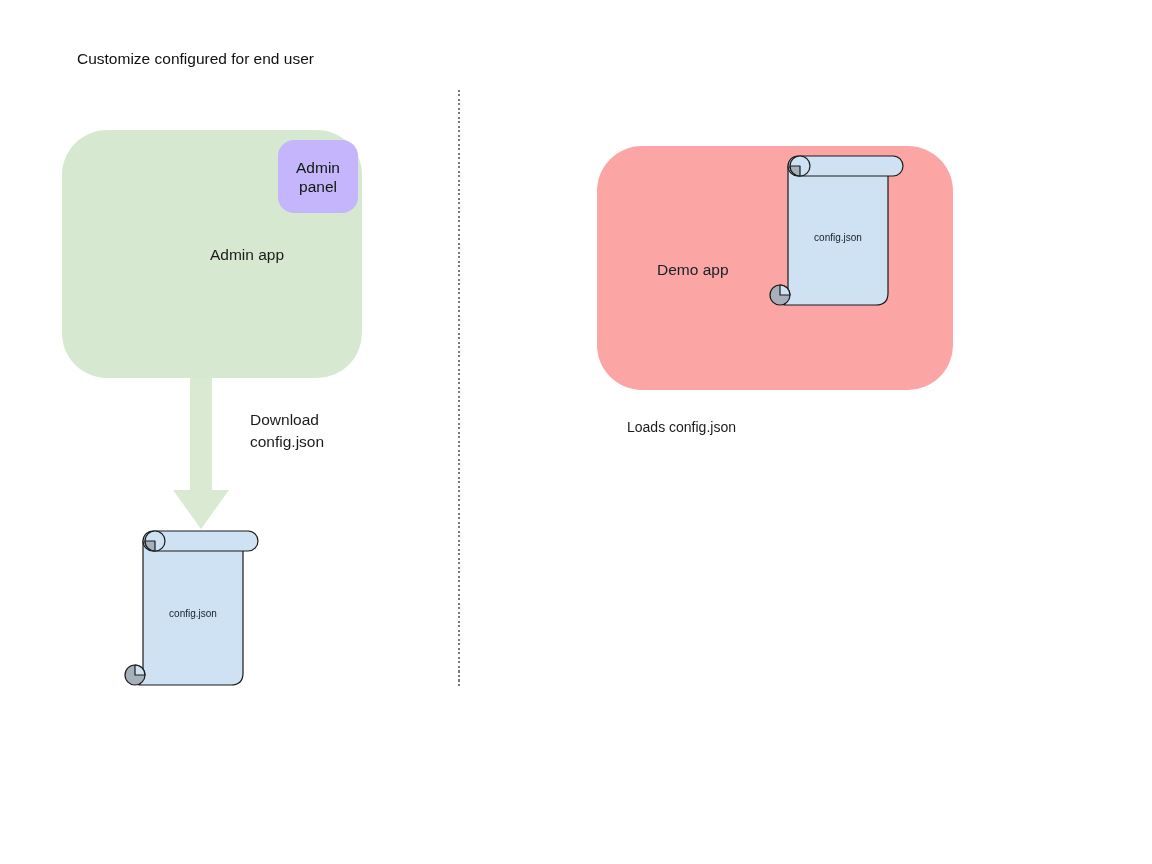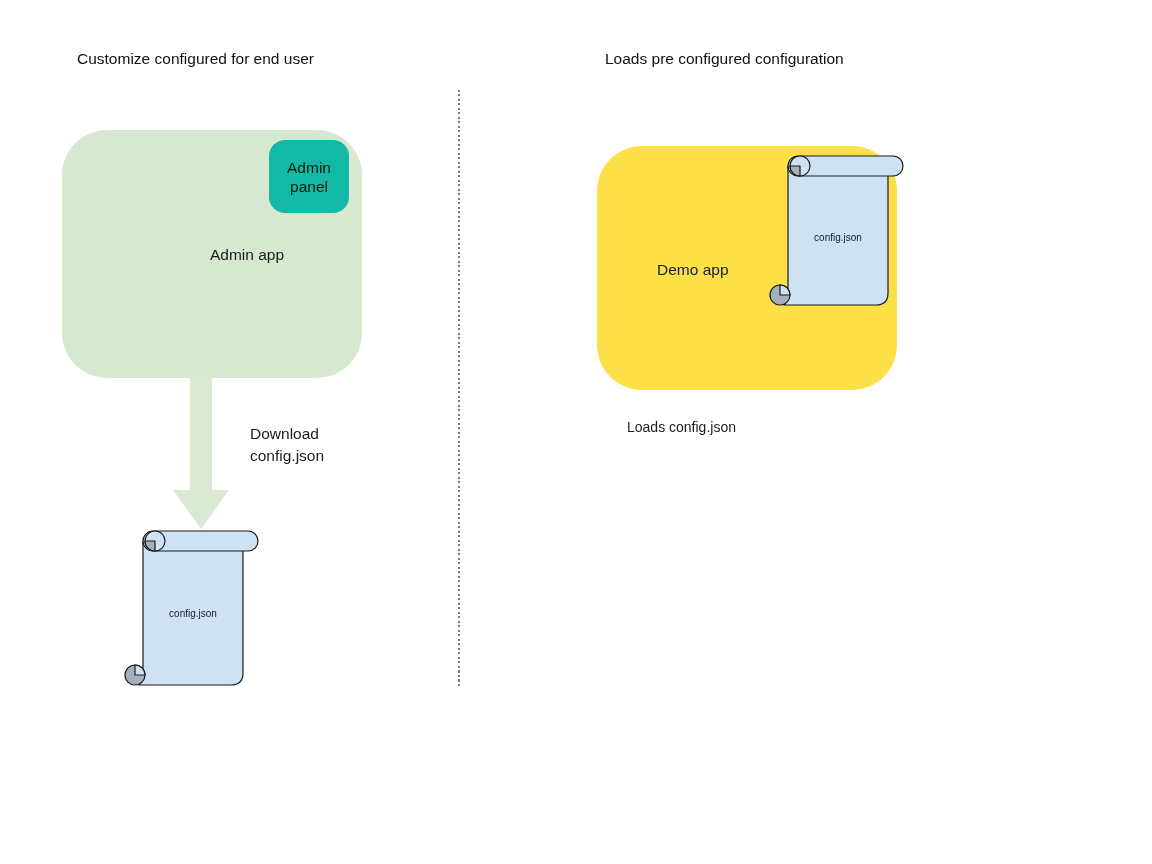--- a/index.html
+++ b/index.html
@@ -42,25 +42,25 @@
     left: 0;
     top: 115px;
     width: 100%;
     text-align: center;
     font-size: 15.5px;
     line-height: 20px;
     margin-left: 35px;
   }
   .admin-panel {
     position: absolute;
-    right: 13px;
+    right: 4px;
     top: 10px;
     width: 80px;
     height: 73px;
-    background: #14b8a6;
+    background: #c4b5fd;
     border-radius: 16px;
     display: flex;
     align-items: center;
     justify-content: center;
     text-align: center;
     margin-left: 43px;
   }
   .admin-panel-label {
     font-size: 15.5px;
     line-height: 19px;
@@ -73,21 +73,20 @@
     top: 378px;
     overflow: visible;
   }
   .arrow-label {
     position: absolute;
     left: 250px;
     top: 409px;
     width: 95px;
     font-size: 15.5px;
     line-height: 22px;
-    margin-top: 14px;
   }
 
   
   .scroll {
     position: absolute;
   }
   .scroll svg { overflow: visible; display: block; }
   .scroll-shape {
     stroke: #1a1a1a;
     stroke-width: 1.2;
@@ -115,23 +114,23 @@
     width: 1.5px;
     height: 596px;
     background: repeating-linear-gradient(to bottom, #7a7a7a 0 2px, transparent 2px 4.5px);
   }
 
   
   .demo-app {
     position: absolute;
     left: 597px;
     top: 146px;
-    width: 300px;
+    width: 356px;
     height: 244px;
-    background: #fde047;
+    background: #fca5a5;
     border-radius: 45px;
   }
   .demo-app-label {
     position: absolute;
     left: 60px;
     top: 114px;
     font-size: 15.5px;
     line-height: 20px;
     color: #15202b;
   }
@@ -142,21 +141,20 @@
     font-size: 14px;
     line-height: 20px;
   }
 </style>
 </head>
 <body>
 
 <div class="canvas">
 
   <div class="title left-title">Customize configured for end user</div>
-  <div class="title right-title">Loads pre configured configuration</div>
 
   <div class="admin-app">
     <div class="admin-app-label">Admin app</div>
     <div class="admin-panel">
       <span class="admin-panel-label">Admin panel</span>
     </div>
   </div>
 
   <svg class="down-arrow" width="62" height="152" viewBox="0 0 62 152">
     <polygon points="20,0 42,0 42,112 59,112 31,151 3,112 20,112" fill="#d9e9d2"></polygon>

